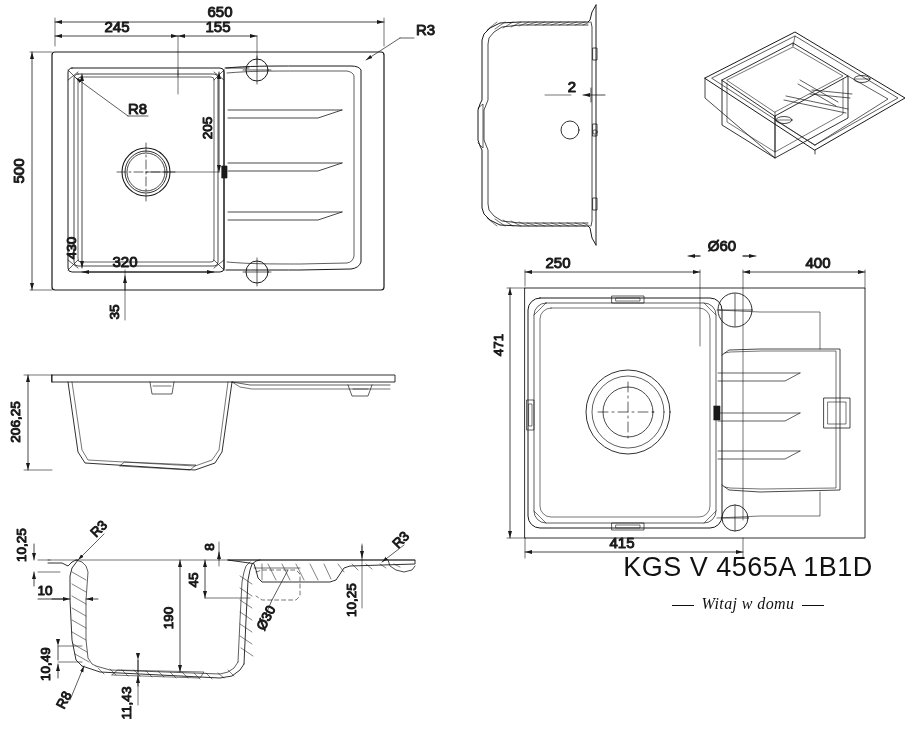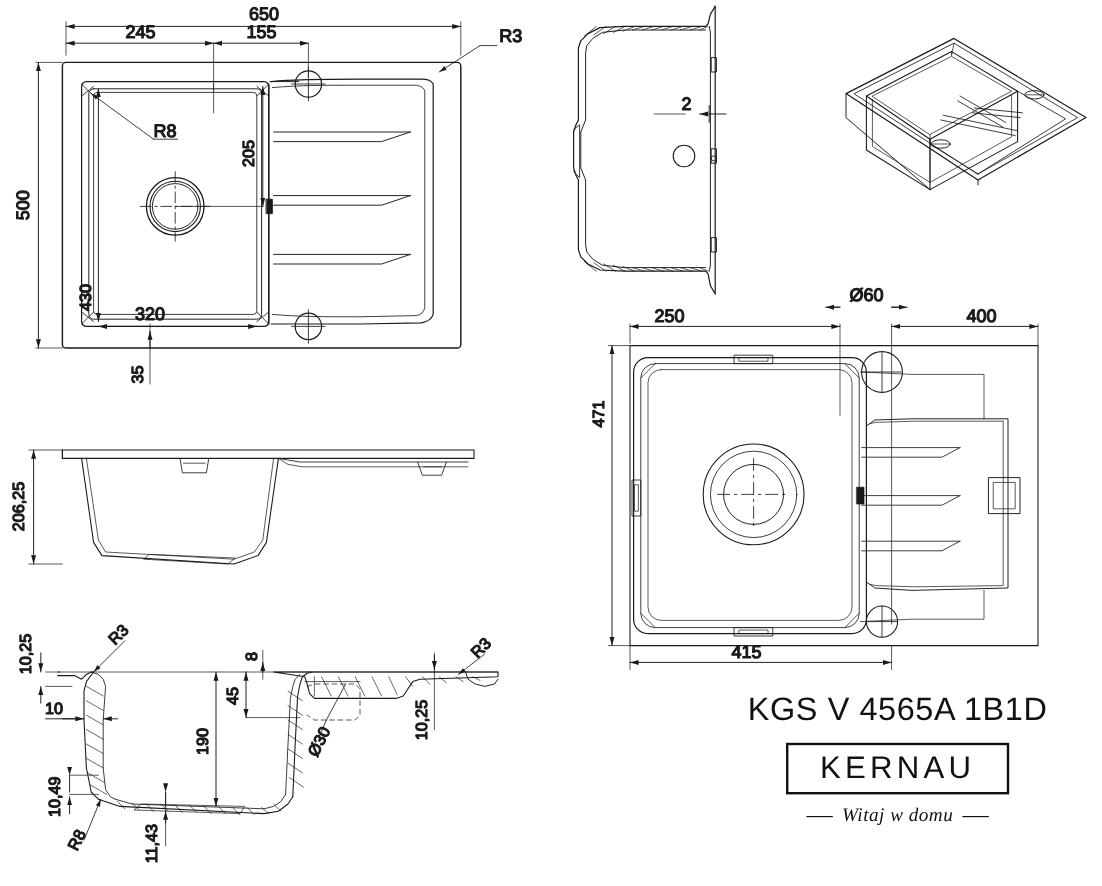--- a/index.html
+++ b/index.html
@@ -34,21 +34,21 @@
   }
   .dimtxt-sm {
     font-family: "Liberation Sans", sans-serif;
     font-size: 13.5px;
     fill: #1a1a1a;
   }
   
   #titleblock {
     position: absolute;
     left: 588px;
-    top: 578px;
+    top: 554px;
     width: 320px;
     height: 150px;
     text-align: center;
   }
   #model-name {
     font-family: "Liberation Sans", sans-serif;
     font-size: 27px;
     letter-spacing: 0.5px;
     color: #111111;
     white-space: nowrap;
@@ -419,21 +419,18 @@
 
         <path d="M382,562 L404,545" stroke-width="0.7" marker-start="url(#arrR)"></path>
         <text class="dimtxt-sm" x="404" y="543" text-anchor="middle" transform="rotate(-45 404 543)">R3</text>
       </g>
 
     </g>
   </svg>
 
   <div id="titleblock">
     <div id="model-name">KGS V 4565A 1B1D</div>
-    <div id="logo-box">
-      <div id="logo-word">KERNAU</div>
-    </div>
     <div id="tagline">
       <span class="tag-dash"></span><span>Witaj w domu</span><span class="tag-dash"></span>
     </div>
   </div>
 
 </div>
 
 </body></html>

